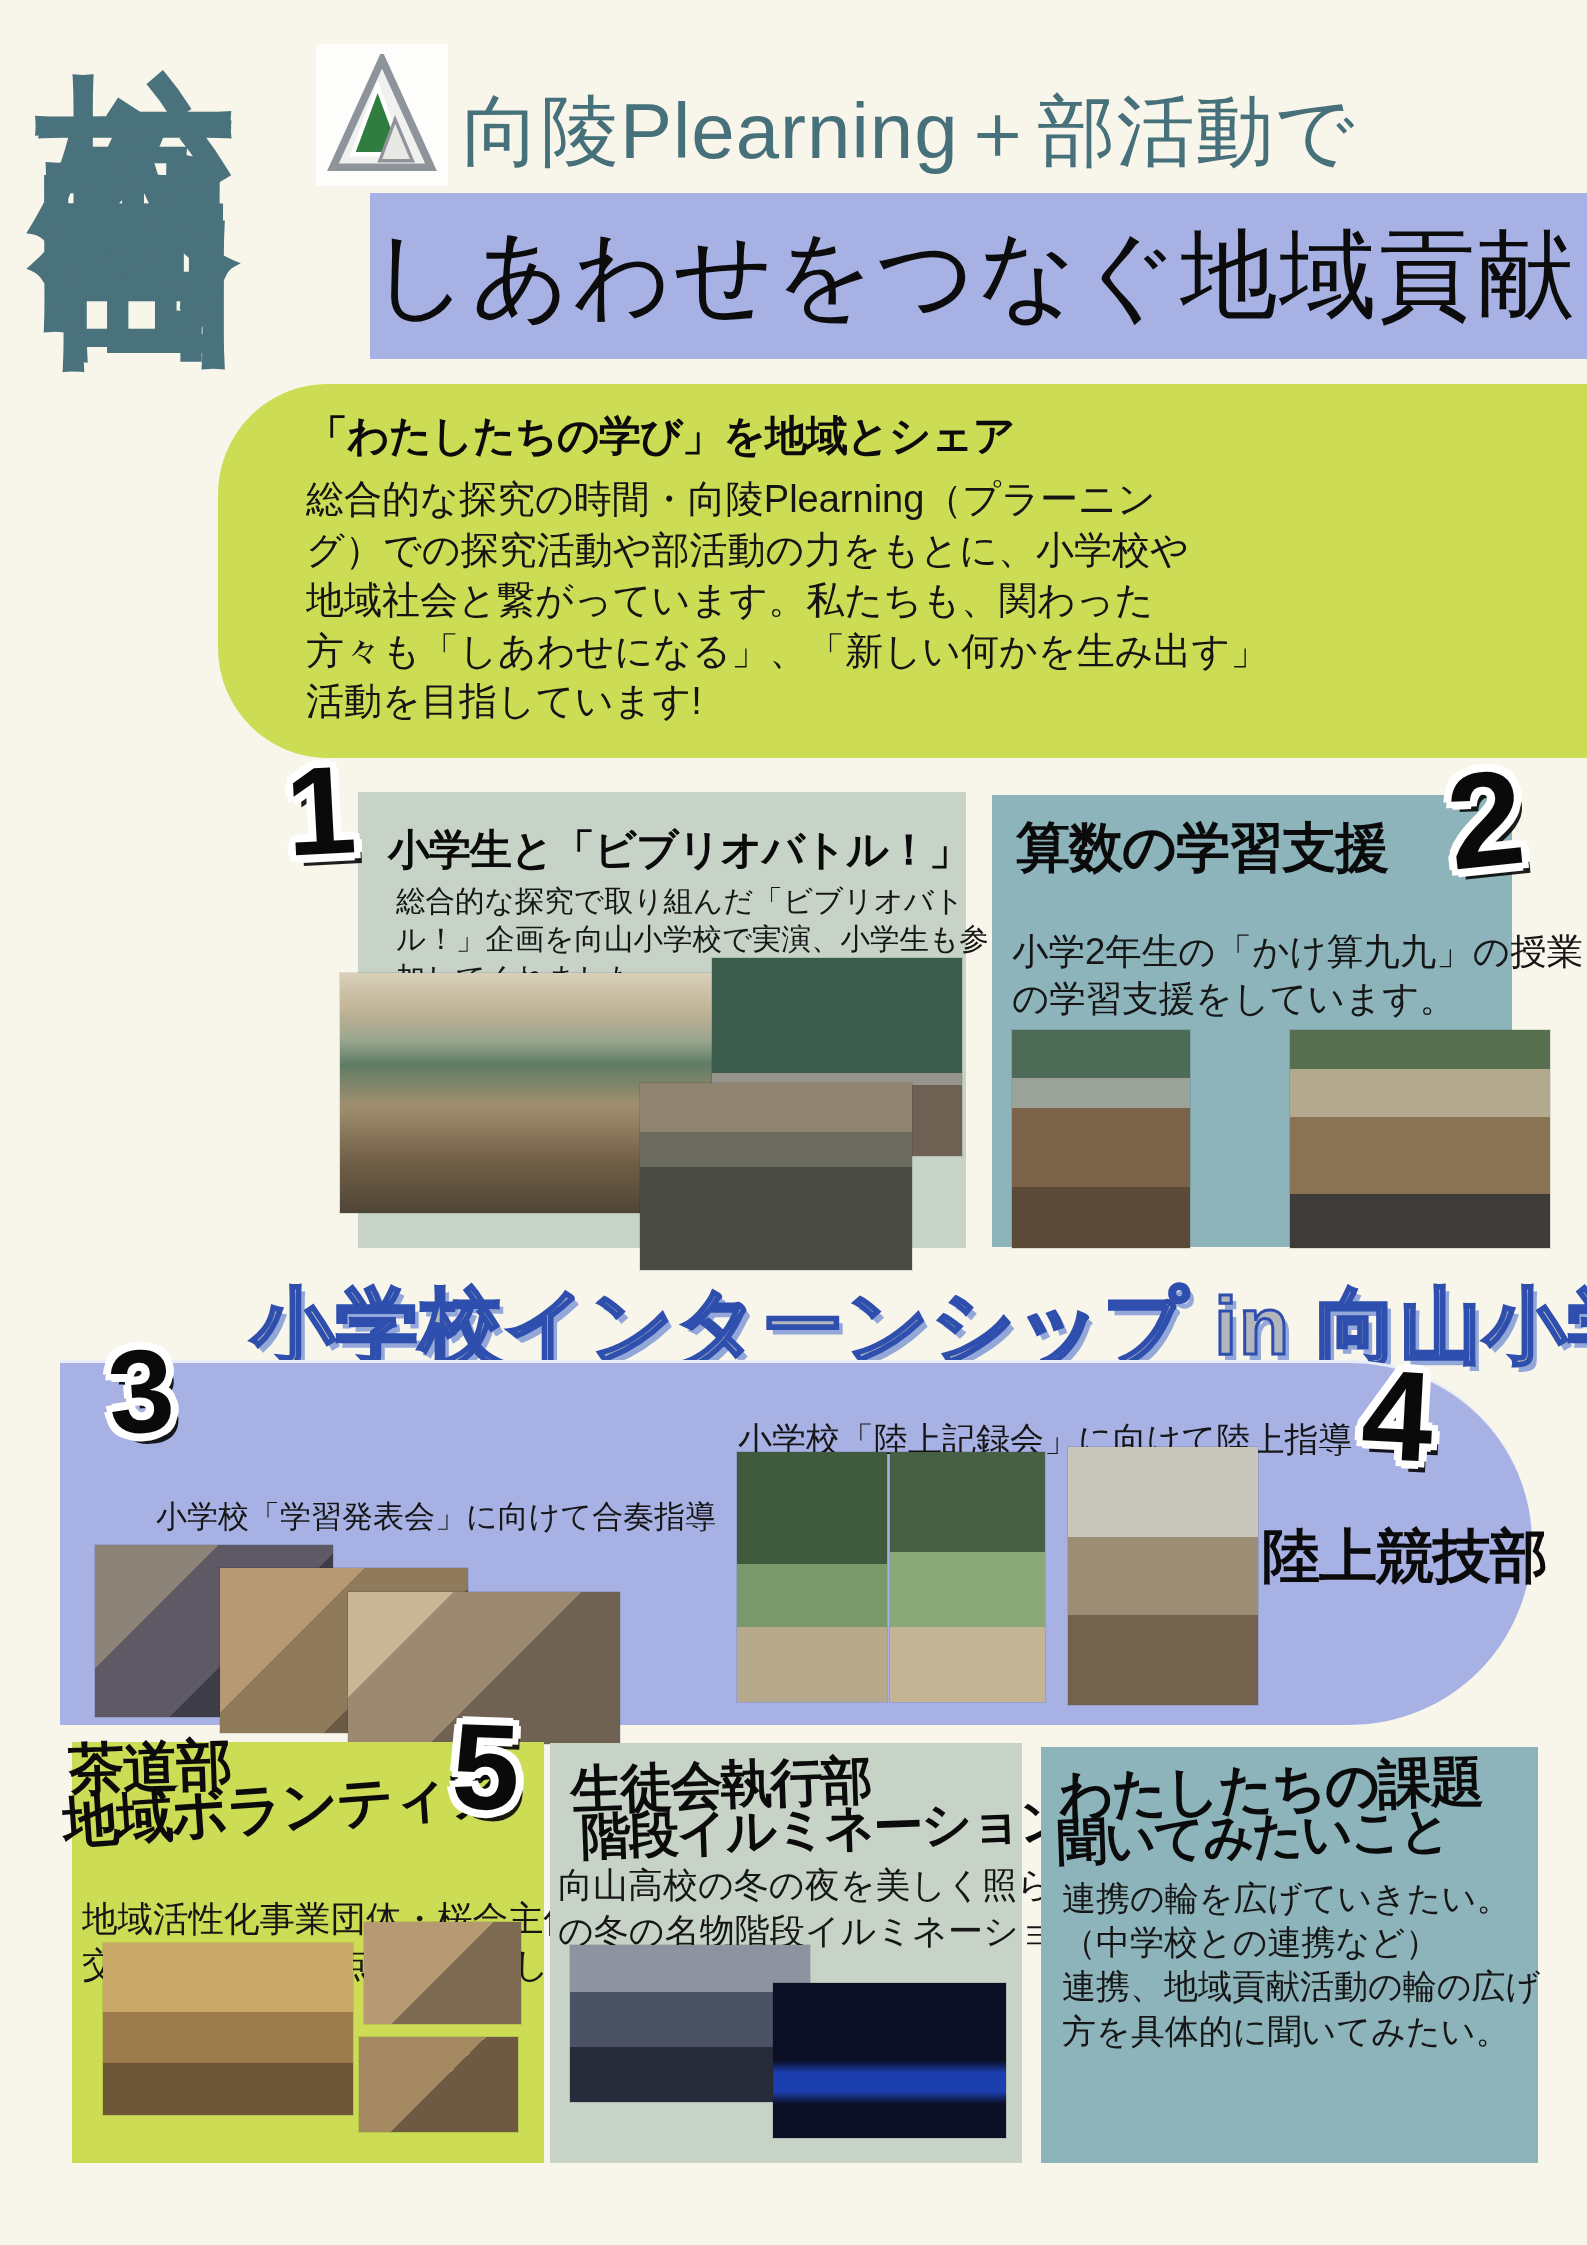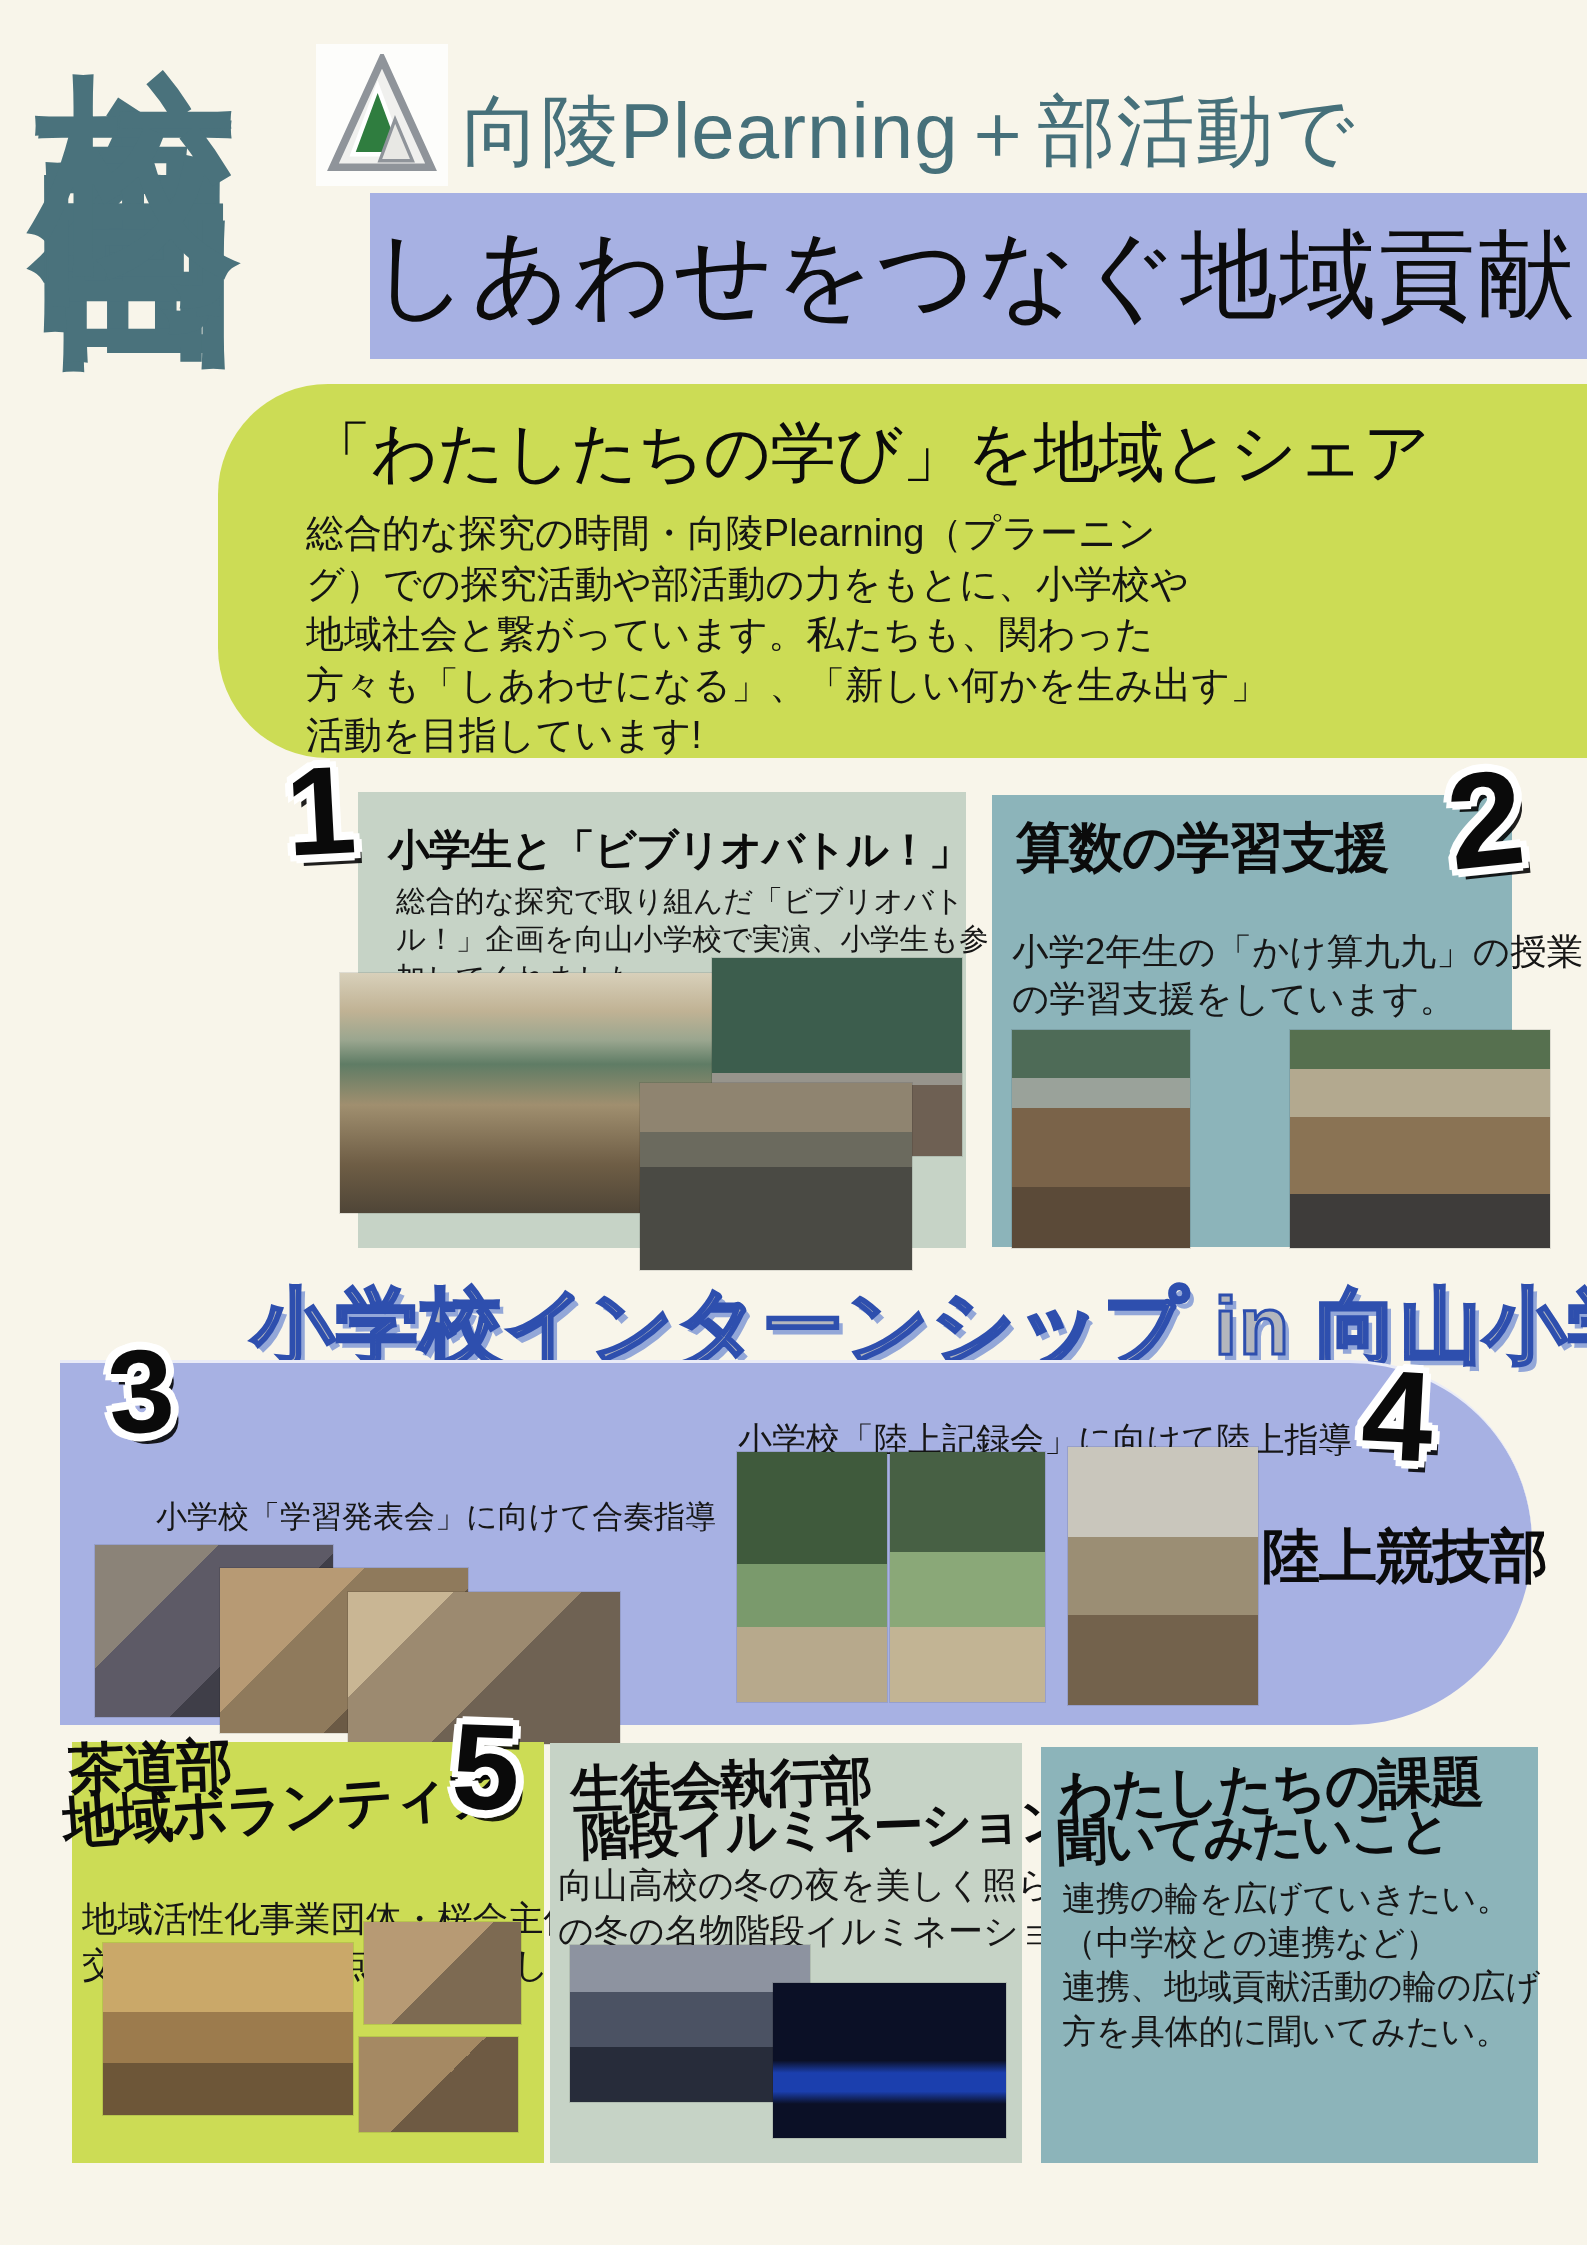--- a/index.html
+++ b/index.html
@@ -26,21 +26,21 @@
     left:370px; top:193px; width:1217px; height:166px; background:#a7b1e3;
     display:flex; align-items:center; box-sizing:border-box;
   }
   .banner-text{font-size:97px; font-weight:500; color:#0c0c0c; letter-spacing:2px; white-space:nowrap;}
   
   .intro-box{
     left:218px; top:384px; width:1369px; height:374px; background:#ccdc55;
     border-radius:110px 0 0 110px; box-sizing:border-box;
     padding:24px 30px 0 88px;
   }
-  .intro-heading{font-size:66px; font-weight:400; letter-spacing:-1px; color:#0b0b0b;}
+  .intro-heading{font-size:42px; font-weight:700; letter-spacing:-1px; color:#0b0b0b;}
   .intro-body{margin-top:10px; font-size:38px; line-height:1.33; white-space:pre-line; color:#141414;}
   
   .sec1-box{left:358px; top:792px; width:608px; height:456px; background:#c6d3c6;}
   .sec2-box{left:992px; top:795px; width:520px; height:452px; background:#8cb4ba;}
   .numeral{
     font-weight:800; color:#0a0a0a; line-height:1;
     text-shadow:-6px -6px 0 #fff,6px -6px 0 #fff,-6px 6px 0 #fff,6px 6px 0 #fff,
       -8px 0 0 #fff,8px 0 0 #fff,0 -8px 0 #fff,0 8px 0 #fff,7px 11px 0 rgba(0,0,0,.88);
   }
   .sec-title{font-weight:800; color:#0b0b0b; letter-spacing:-1px; white-space:nowrap;}

